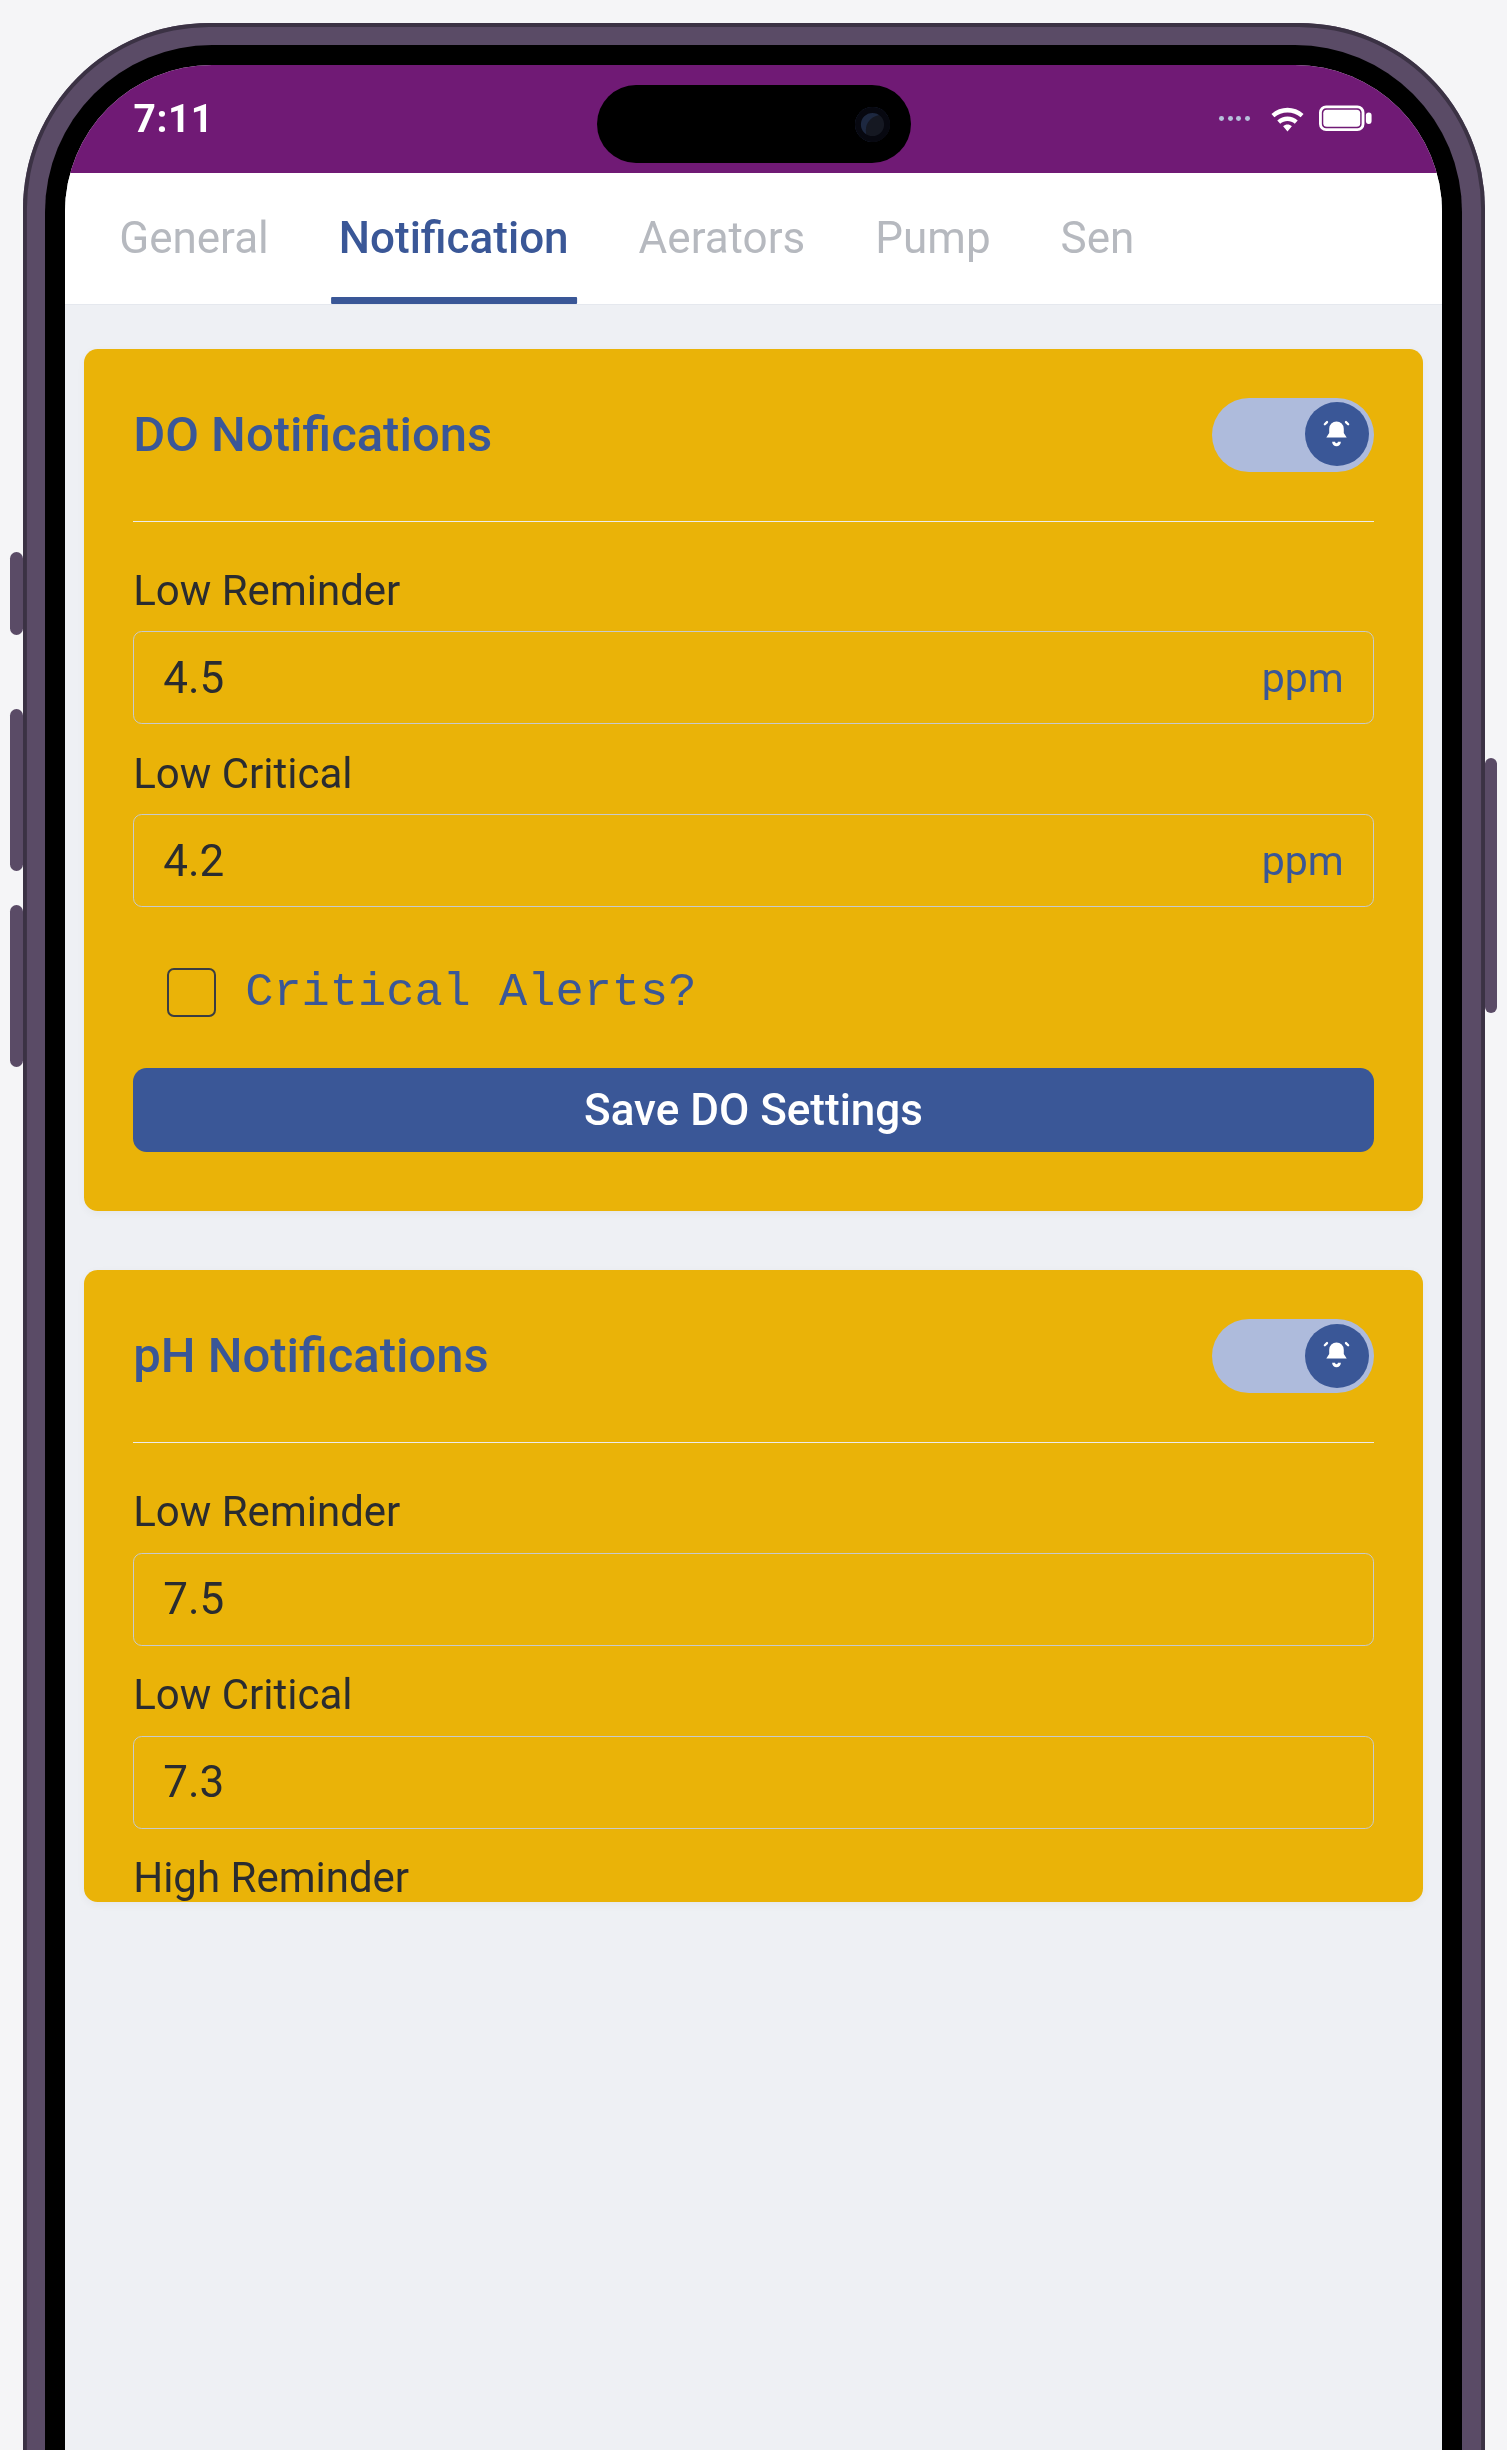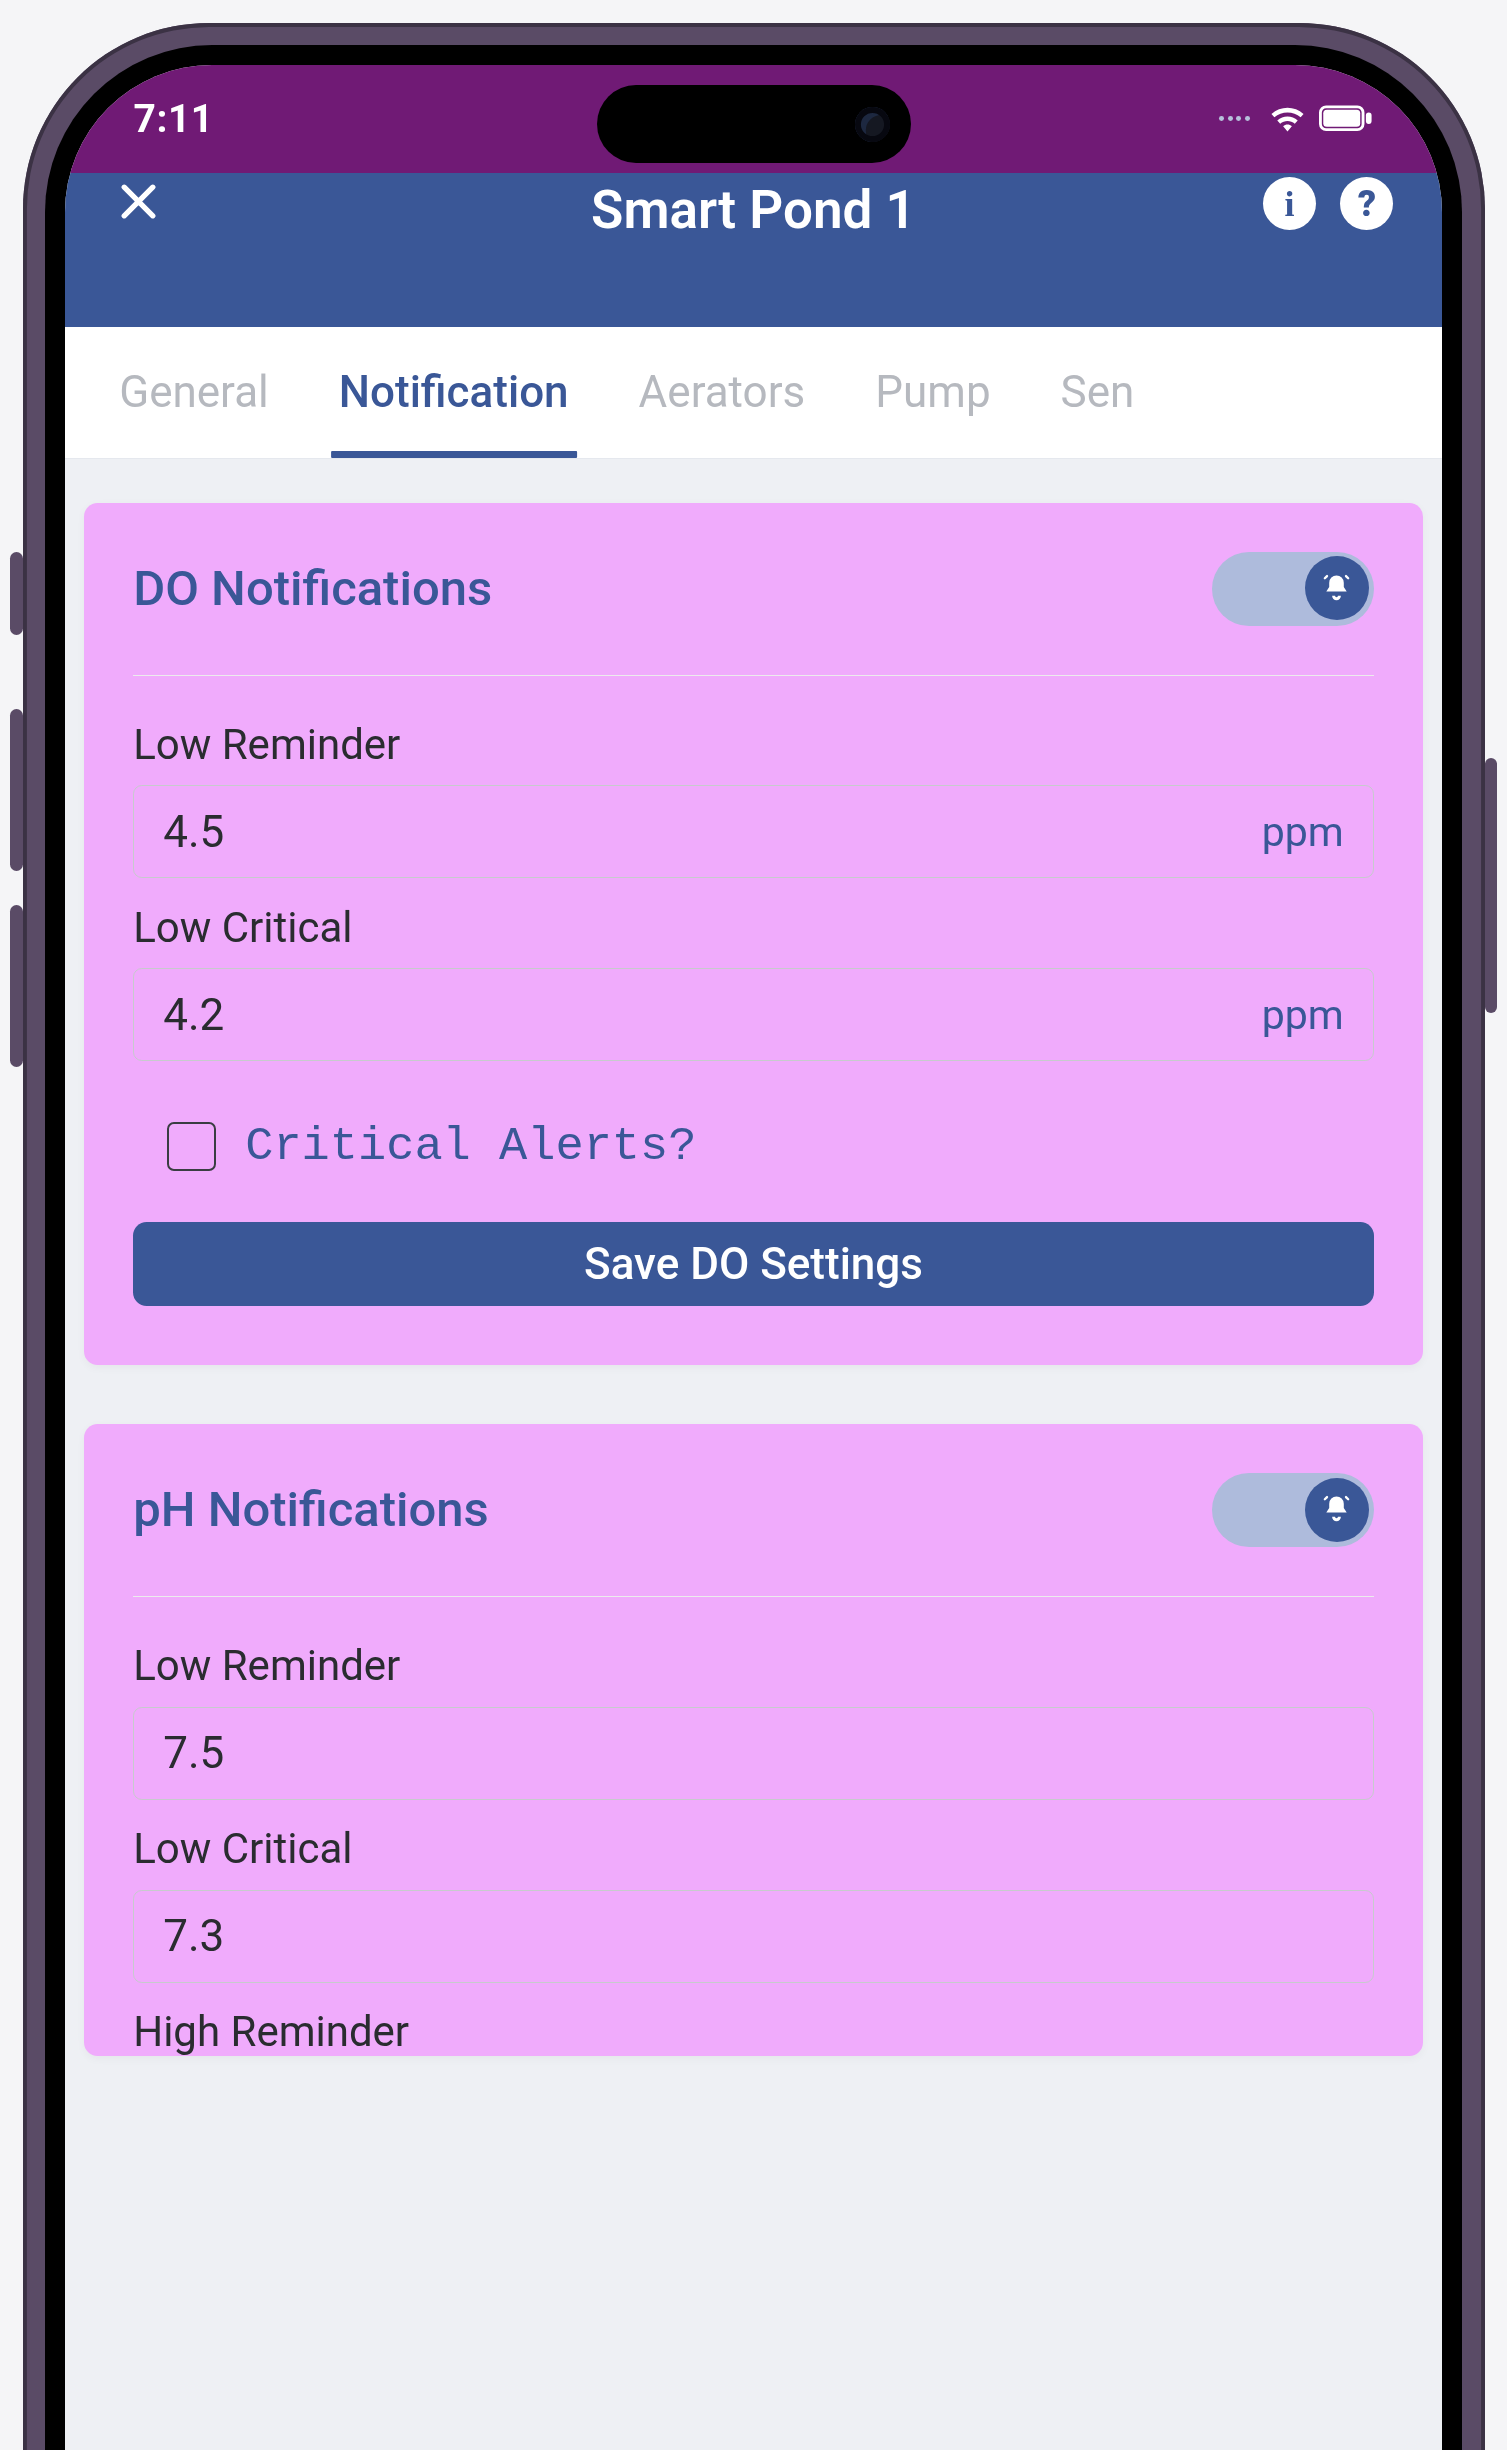--- a/index.html
+++ b/index.html
@@ -100,21 +100,21 @@
   }
   .tab.active { color:#3a5797; font-weight:500; }
   .tab.active::after {
     content:""; position:absolute; bottom:0; left:50%; transform:translateX(-50%);
     width:82%; height:6.9px; background:#3a5797; border-radius:1px;
   }
 
   .content { flex:1; overflow:hidden; background:#eef0f4; padding-top:44px; }
 
   .card {
-    background:#f0abfc;
+    background:#eab308;
     margin: 0 19.6px 59px 19.6px;
     border-radius:13.7px;
     box-shadow: 0 2.9px 8.8px rgba(0,0,0,0.04);
     padding: 49px 49px 59px 49px;
   }
   .card-head { display:flex; align-items:center; justify-content:space-between; padding-bottom:49px; border-bottom:1.5px solid #ececec; margin-bottom:44px; }
   .card-title { font-size:49px; font-weight:500; color:#3a5797; }
 
   .toggle {
     width:162px; height:74px; border-radius:44px;
@@ -190,38 +190,20 @@
           <div class="batt-ico">
             <svg width="54" height="26.5" viewBox="0 0 38 18">
                 <rect x="1" y="1" width="30" height="16" rx="4" fill="none" stroke="#fff" stroke-width="2"></rect>
                 <rect x="3" y="3" width="26" height="12" rx="2.5" fill="#fff"></rect>
                 <rect x="33" y="5" width="4" height="8" rx="2" fill="#fff"></rect>
               </svg>
           </div>
         </div>
       </div>
 
-      <div class="header">
-        <div class="header-left">
-          <div class="close-ico">
-            <svg width="49" height="49" viewBox="0 0 24 24">
-                <path d="M5 5l14 14M19 5L5 19" stroke="#fff" stroke-width="2.6" stroke-linecap="round"></path>
-              </svg>
-          </div>
-        </div>
-        <div class="header-title">Smart Pond 1</div>
-        <div class="header-right">
-          <div class="round-btn">
-              <span>i</span>
-            </div>
-          <div class="round-btn help">
-              <span>?</span>
-            </div>
-        </div>
-      </div>
 
       <div class="tabs">
         <div class="tab">General</div>
         <div class="tab active">Notification</div>
         <div class="tab">Aerators</div>
         <div class="tab">Pump</div>
         <div class="tab">Sen</div>
       </div>
 
       <div class="content">

